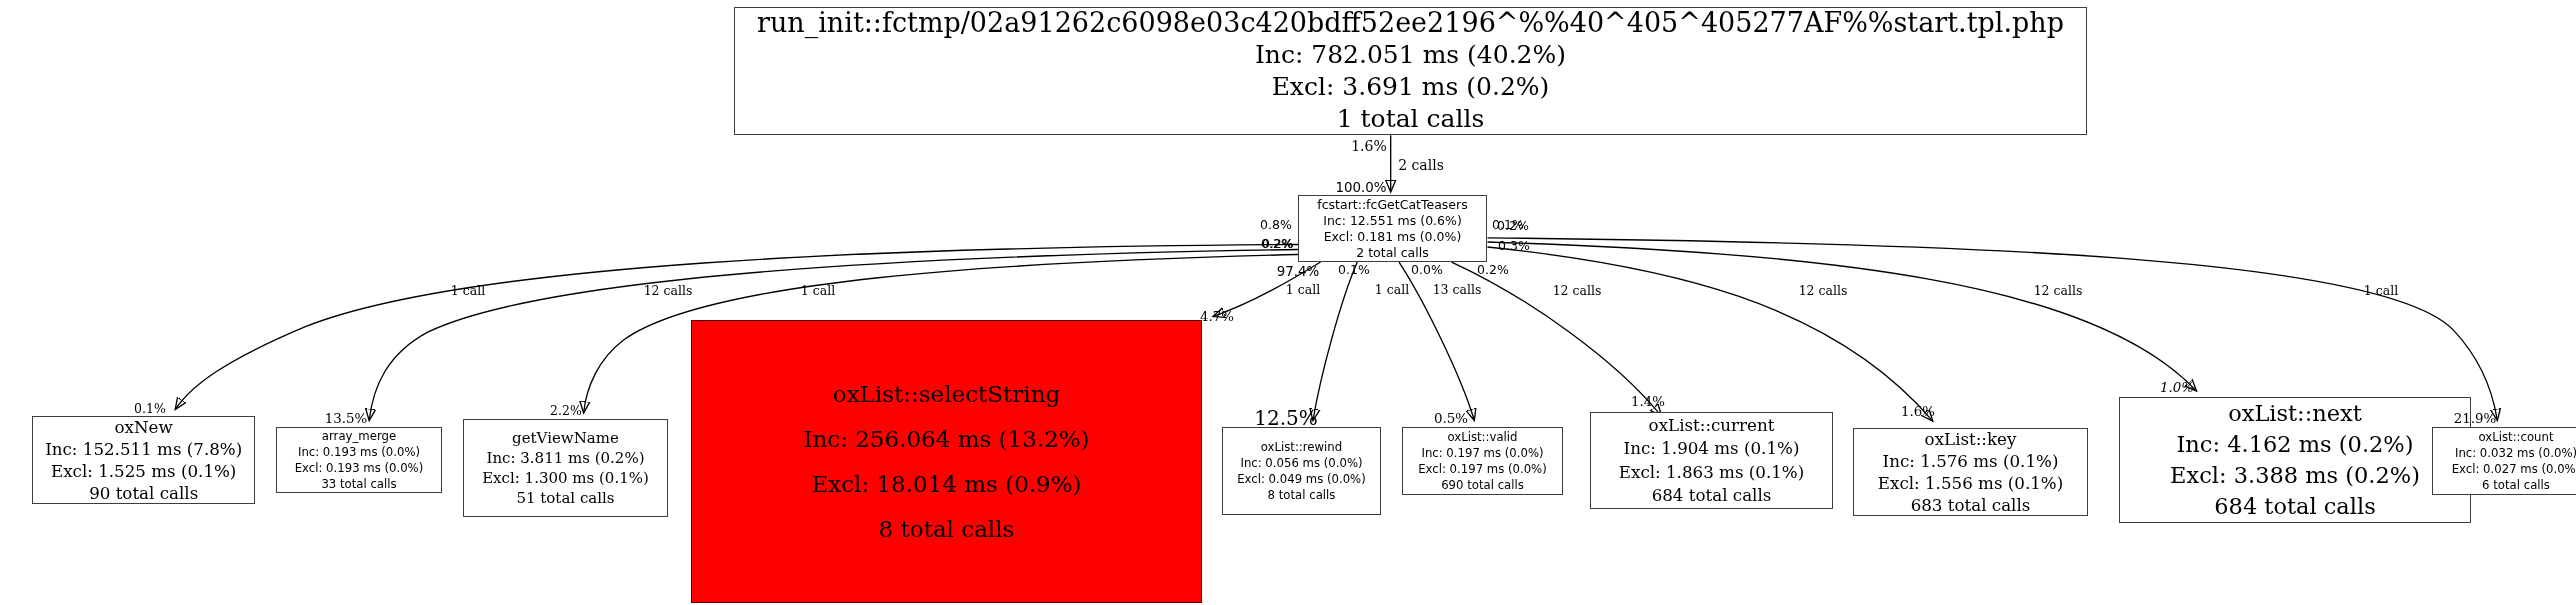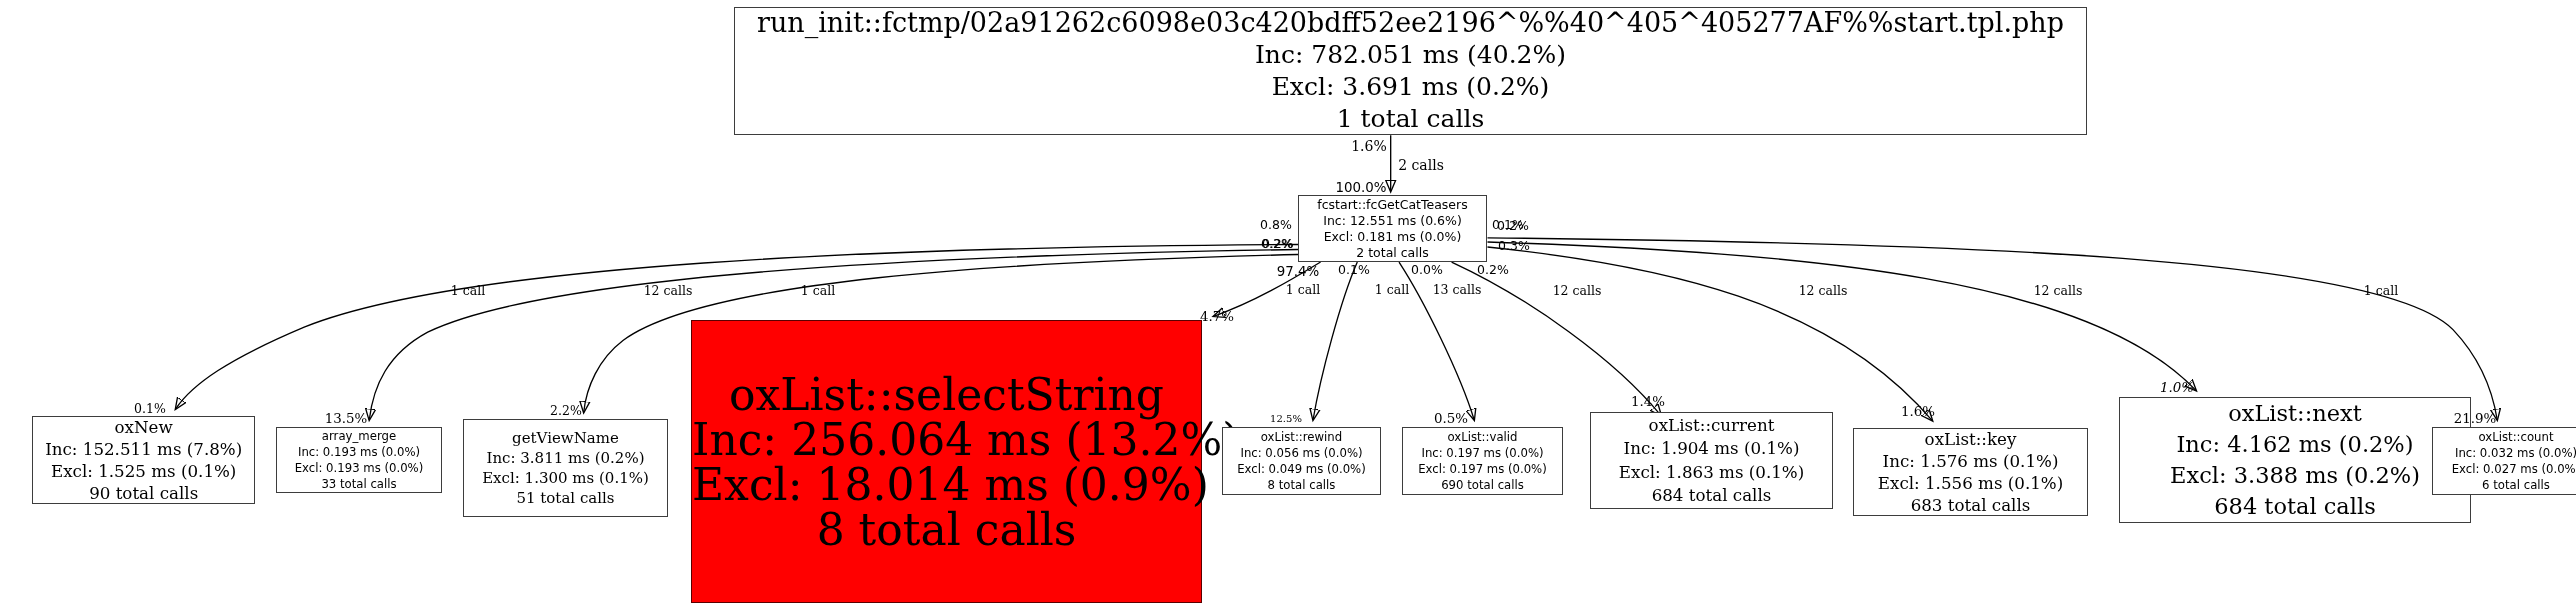--- a/index.html
+++ b/index.html
@@ -18,23 +18,23 @@
   .elabel{position:absolute;transform:translate(-50%,-50%);white-space:nowrap;}
   .elabel.ovl{text-shadow:0.8px 0 0 currentColor;}
 
   
   .n-run     {left:706px; top:6.7px;   width:1353px;height:128px;font-size:25px;line-height:32px;}
   .n-run .nm {font-size:27px;}
   .n-fcstart {left:1270px;top:195px; width:189px; height:67px; font-size:12.5px;line-height:16px;}
   .n-oxnew   {left:4.2px;   top:416px; width:223px; height:88px;font-size:16.7px;line-height:22px;}
   .n-array   {left:248px; top:427px; width:166px; height:66px; font-size:11.7px;line-height:16px;}
   .n-getview {left:435px; top:419px; width:205px; height:98px; font-size:15px;line-height:20px;}
-  .n-select  {left:663px; top:320px; width:511px; height:283px;font-size:44px;line-height:45px;
+  .n-select  {left:663px; top:320px; width:511px; height:283px;font-size:23px;line-height:45px;
               background:var(--hl,#ff0000);border-color:#5a0000;}
-  .n-rewind  {left:1194px;top:427px; width:159px; height:68px; font-size:11.7px;line-height:16px;}
+  .n-rewind  {left:1194px;top:427px; width:159px; height:88px; font-size:11.7px;line-height:16px;}
   .n-valid   {left:1374px;top:427px; width:161px; height:68px; font-size:11.7px;line-height:16px;}
   .n-current {left:1562px;top:412px; width:243px; height:97px;font-size:16.7px;line-height:23.4px;}
   .n-key     {left:1825px;top:428px; width:235px; height:88px;font-size:16.7px;line-height:22px;}
   .n-next    {left:2091px;top:397px; width:352px; height:126px;font-size:22.5px;line-height:31px;}
   .n-count   {left:2404px;top:427px; width:168px; height:68px; font-size:11.7px;line-height:16px;}
 </style>
 </head>
 <body>
 
 <div class="canvas">
@@ -162,21 +162,21 @@
       <span class="elabel f-serif" style="left: 1364px; top: 289px; font-size: 12.5px;">1 call</span>
       <span class="elabel f-serif" style="left: 1429px; top: 289px; font-size: 12.5px;">13 calls</span>
       <span class="elabel f-serif" style="left: 1549px; top: 290px; font-size: 12.5px;">12 calls</span>
       <span class="elabel f-serif" style="left: 1795px; top: 290px; font-size: 12.5px;">12 calls</span>
       <span class="elabel f-serif" style="left: 2030px; top: 290px; font-size: 12.5px;">12 calls</span>
       <span class="elabel f-serif" style="left: 2353px; top: 290px; font-size: 12.5px;">1 call</span>
       <span class="elabel f-serif" style="left: 122px; top: 408px; font-size: 12.5px;">0.1%</span>
       <span class="elabel f-serif" style="left: 318px; top: 418px; font-size: 13.4px;">13.5%</span>
       <span class="elabel f-serif" style="left: 538px; top: 410px; font-size: 12.5px;">2.2%</span>
       <span class="elabel f-serif" style="left: 1189px; top: 316px; font-size: 13.4px;">4.7%</span>
-      <span class="elabel f-serif" style="left: 1258px; top: 418px; font-size: 10px;">12.5%</span>
+      <span class="elabel f-serif" style="left: 1258px; top: 418px; font-size: 20px;">12.5%</span>
       <span class="elabel f-serif" style="left: 1423px; top: 418px; font-size: 13.4px;">0.5%</span>
       <span class="elabel f-serif" style="left: 1620px; top: 401px; font-size: 13.4px;">1.4%</span>
       <span class="elabel f-serif" style="left: 1890px; top: 411px; font-size: 13.4px;">1.6%</span>
       <span class="elabel f-serif" style="left: 2149px; top: 387px; font-size: 13.4px; font-style: italic;">1.0%</span>
       <span class="elabel f-serif" style="left: 2447px; top: 418px; font-size: 13.4px;">21.9%</span>
     </div>
 </div>
 
 
 </body></html>

